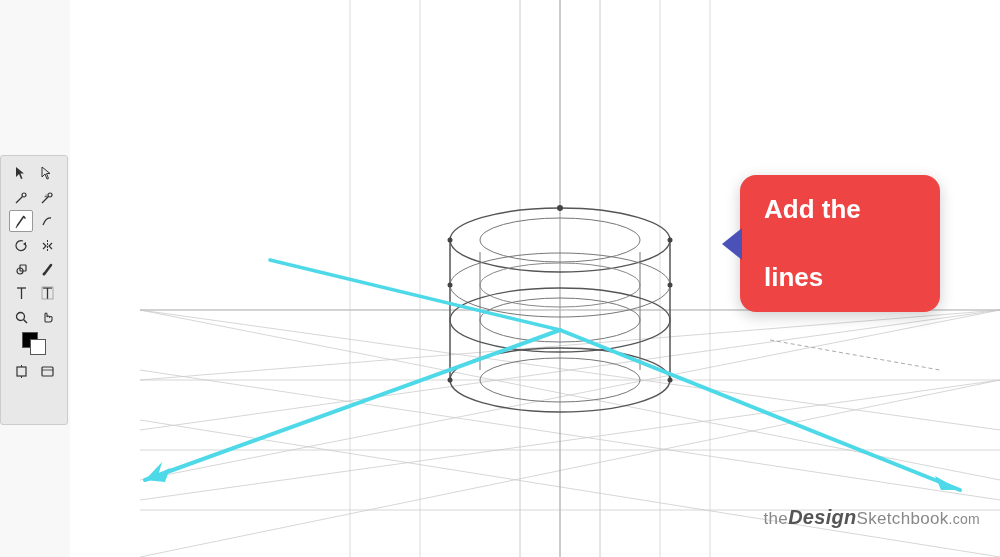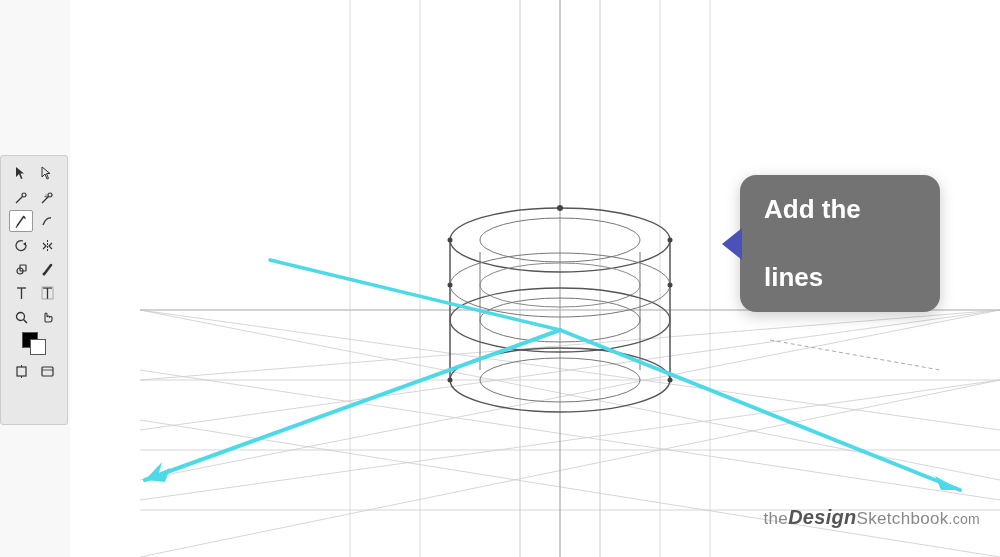--- a/index.html
+++ b/index.html
@@ -30,21 +30,21 @@
       top: 0;
       width: 100%;
       height: 100%;
     }
 
     
     .tooltip-bubble {
       position: absolute;
       top: 175px;
       right: 60px;
-      background: #737373;
+      background: #ef4444;
       color: white;
       border-radius: 16px;
       padding: 18px 24px;
       font-size: 26px;
       font-weight: bold;
       line-height: 1.3;
       text-align: left;
       min-width: 200px;
       box-shadow: 0 4px 15px rgba(0,0,0,0.2);
     }

